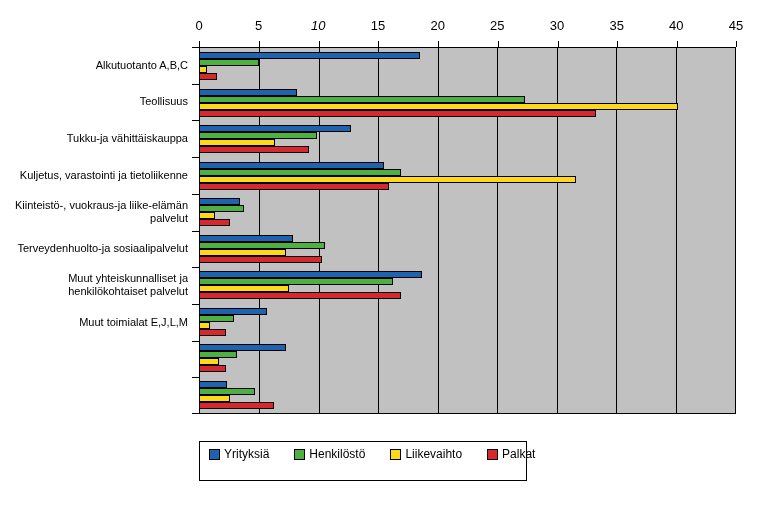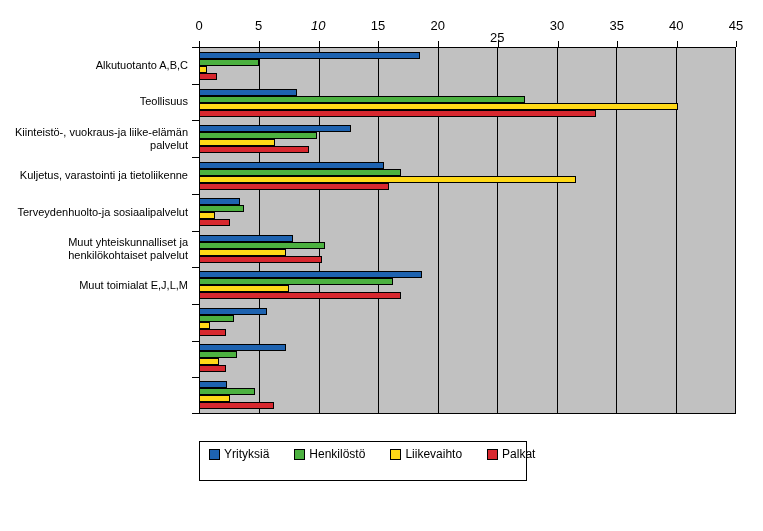--- a/index.html
+++ b/index.html
@@ -56,21 +56,21 @@
 </head>
 <body>
 
 <div id="stage">
   <div id="xlabels">
       <span class="xlabel" style="left: 0%;">0</span>
       <span class="xlabel" style="left: 11.1111%;">5</span>
       <span class="xlabel" style="left: 22.2222%; font-style: italic;">10</span>
       <span class="xlabel" style="left: 33.3333%; text-align: right;">15</span>
       <span class="xlabel" style="left: 44.4444%;">20</span>
-      <span class="xlabel" style="left: 55.5556%; margin-top: 12px;">25</span>
+      <span class="xlabel" style="left: 55.5556%;">25</span>
       <span class="xlabel" style="left: 66.6667%;">30</span>
       <span class="xlabel" style="left: 77.7778%;">35</span>
       <span class="xlabel" style="left: 88.8889%;">40</span>
       <span class="xlabel" style="left: 100%;">45</span>
     </div>
   <div id="topticks">
       <div class="toptick" style="left: calc(0% + 0px);"></div>
       <div class="toptick" style="left: calc(11.1111% + 0px);"></div>
       <div class="toptick" style="left: calc(22.2222% + 0px);"></div>
       <div class="toptick" style="left: calc(33.3333% + 0px);"></div>
@@ -160,22 +160,23 @@
       <div class="ytick" style="top: calc(50% + 0px);"></div>
       <div class="ytick" style="top: calc(60% + 0px);"></div>
       <div class="ytick" style="top: calc(70% + 0px);"></div>
       <div class="ytick" style="top: calc(80% + 0px);"></div>
       <div class="ytick" style="top: calc(90% + 0px);"></div>
       <div class="ytick" style="top: calc(100% - 1px);"></div>
     </div>
   <div id="ylabels">
       <div class="ylabel">Alkutuotanto A,B,C</div>
       <div class="ylabel">Teollisuus</div>
+      <div class="ylabel">Tukku-ja vähittäiskauppa</div>
+      <div class="ylabel">Kuljetus, varastointi ja tietoliikenne</div>
       <div class="ylabel">Kiinteistö-, vuokraus-ja liike-elämän palvelut</div>
-      <div class="ylabel">Kuljetus, varastointi ja tietoliikenne</div>
       <div class="ylabel">Terveydenhuolto-ja sosiaalipalvelut</div>
       <div class="ylabel">Muut yhteiskunnalliset ja henkilökohtaiset palvelut</div>
       <div class="ylabel">Muut toimialat E,J,L,M</div>
     </div>
   <div id="legend">
       <div class="legend-item">
         <span class="legend-swatch" style="background: rgb(30, 99, 176);"></span>
         <span class="legend-label">Yrityksiä</span>
       </div>
       <div class="legend-item">

